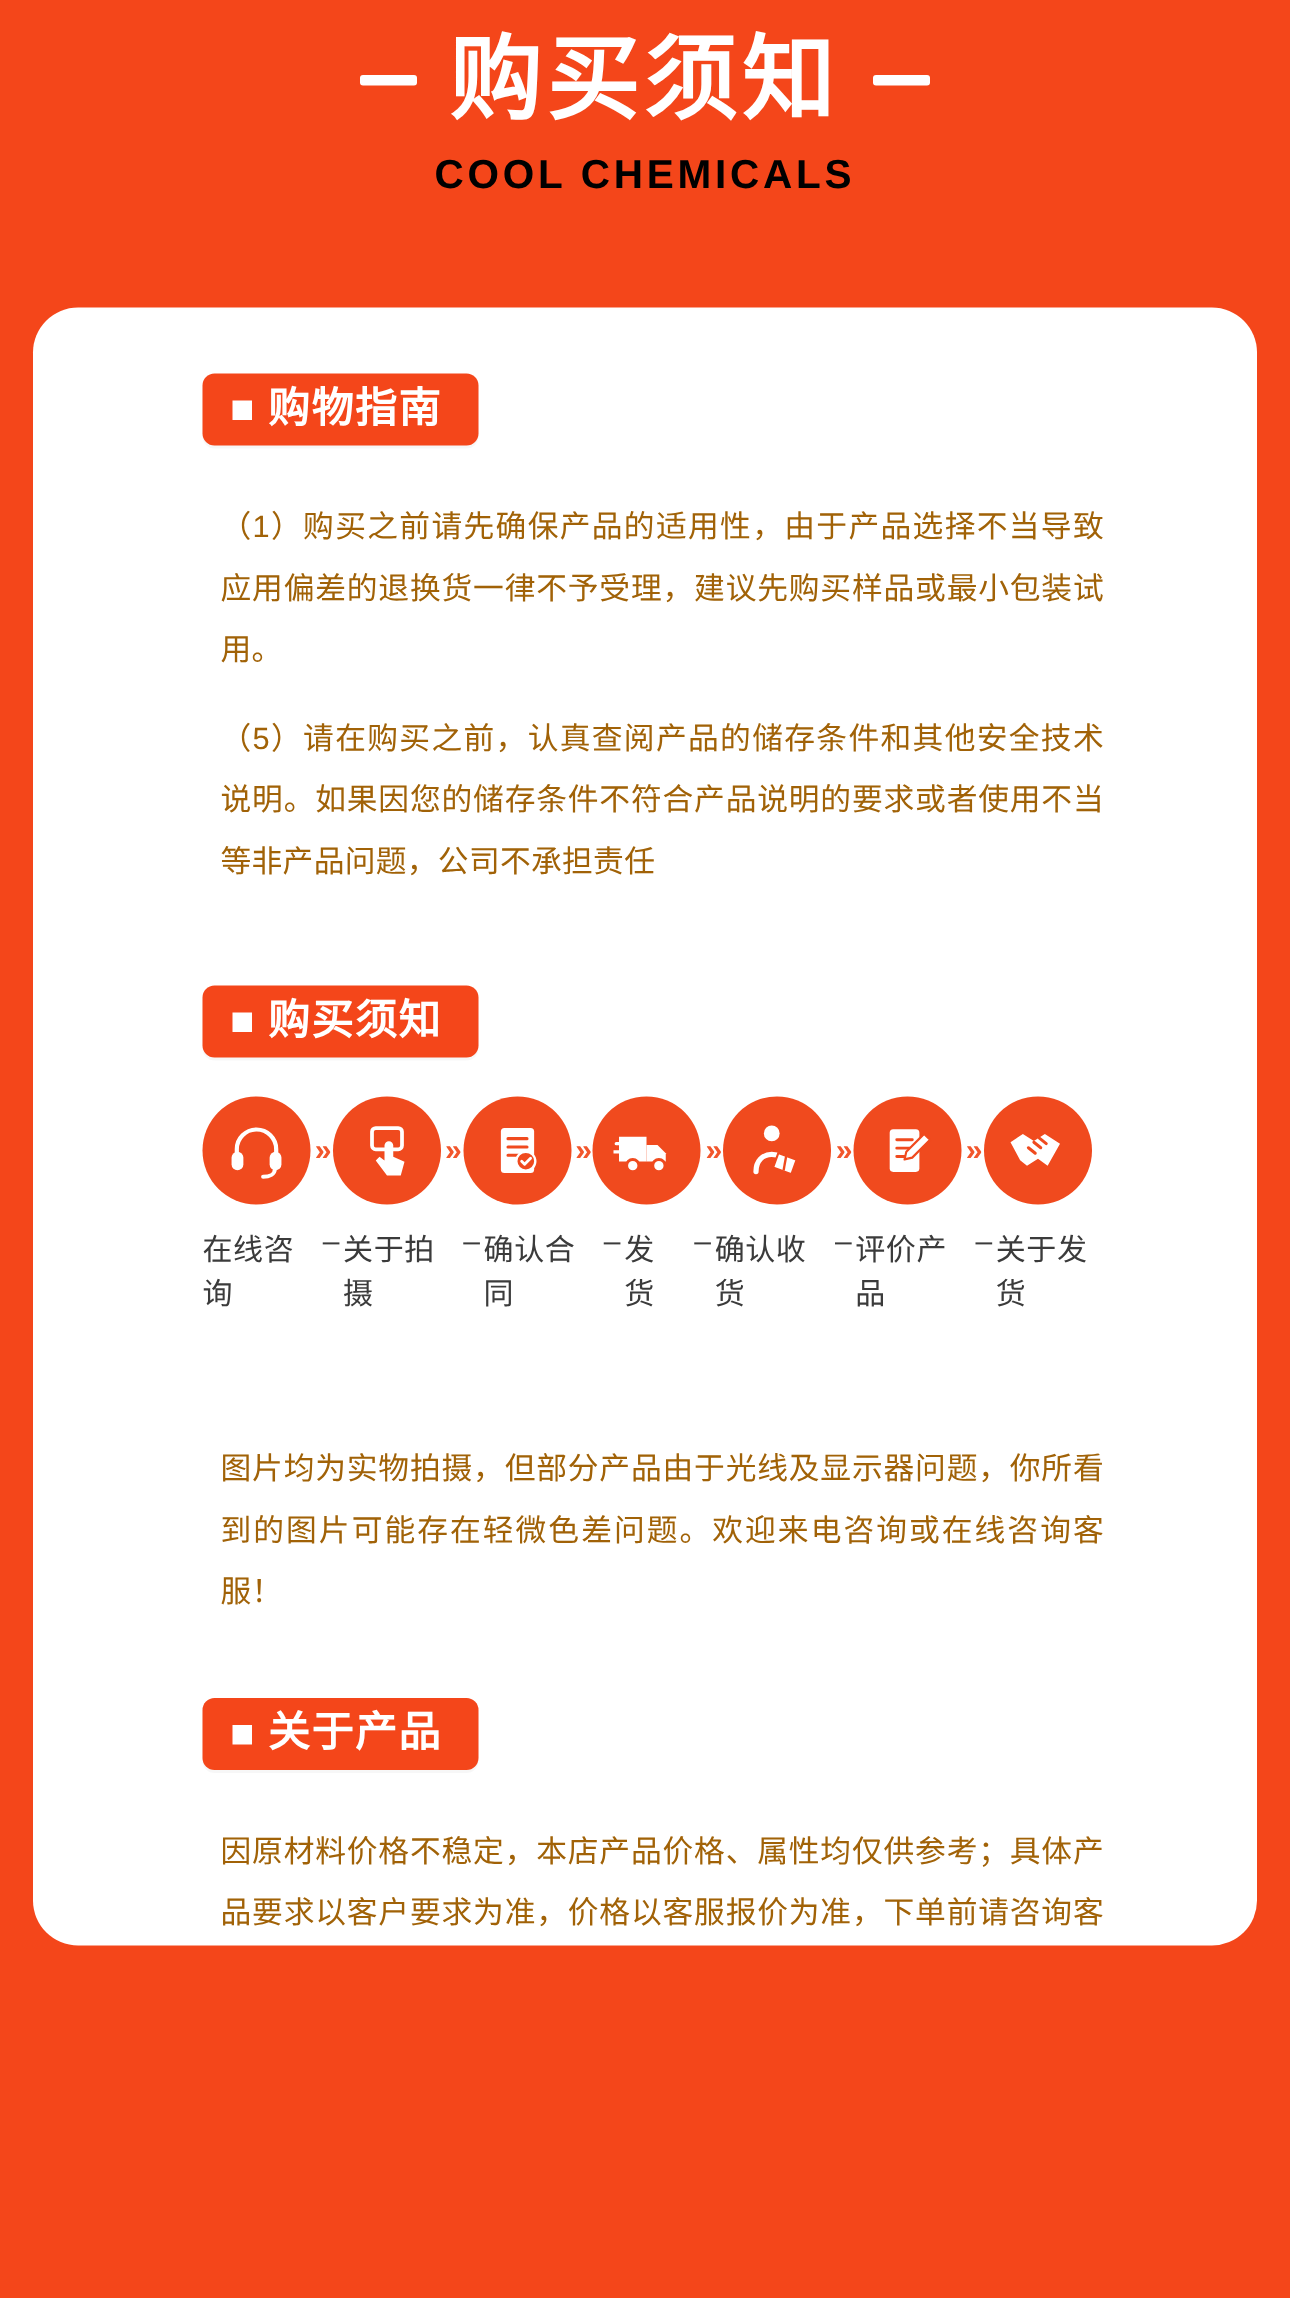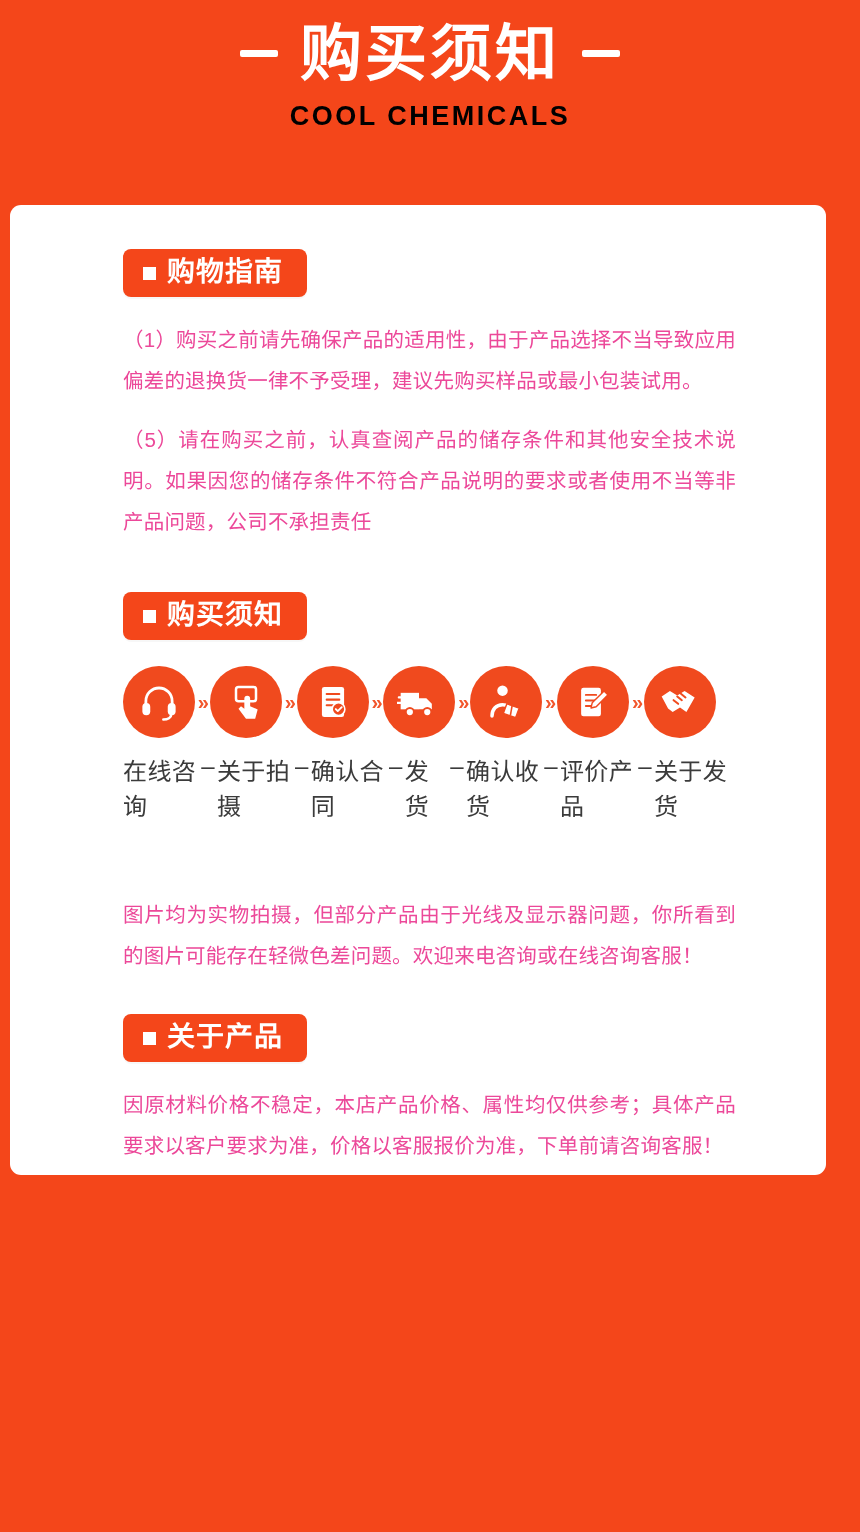--- a/index.html
+++ b/index.html
@@ -51,26 +51,26 @@
     margin-top: 12px;
     font-size: 27px;
     font-weight: bold;
     letter-spacing: 2.5px;
     color: #000000;
   }
 
   
   .card {
     position: absolute;
-    left: 10px;
+    left: 22px;
     top: 205px;
     width: 816px;
-    height: 970px;
+    height: 1092px;
     background: #ffffff;
-    border-radius: 11px;
+    border-radius: 30px;
     box-sizing: border-box;
     padding: 44px 0 0 0;
     overflow: hidden;
   }
 
   .section {
     padding: 0 90px 0 113px;
   }
 
   
@@ -97,24 +97,24 @@
   .pill-text {
     font-size: 28px;
     font-weight: bold;
     letter-spacing: 1px;
     line-height: 1;
   }
 
   
   .para {
     font-size: 20.5px;
-    color: #ec4899;
+    color: #a16207;
     line-height: 41px;
     letter-spacing: 0.2px;
-    margin: 0;
+    margin: 12px;
     text-align: justify;
   }
   .para + .para { margin-top: 18px; }
 
   .gap-after-pill { height: 22px; }
 
   
   .flow {
     display: flex;
     align-items: center;
@@ -139,21 +139,21 @@
     font-weight: bold;
     letter-spacing: -2px;
     flex: 0 0 auto;
     padding: 0 1px;
   }
   .flow-labels {
     display: flex;
     justify-content: space-between;
     padding: 0 96px 0 113px;
     margin-top: 14px;
-    font-size: 24px;
+    font-size: 20px;
     color: #3b3b3b;
     letter-spacing: 0.4px;
   }
   .flow-labels .sep { color: #3b3b3b; padding: 0 2px; }
 
   .sec-space-lg { height: 50px; }
   .sec-space-md { height: 38px; }
 </style>
 </head>
 <body>

